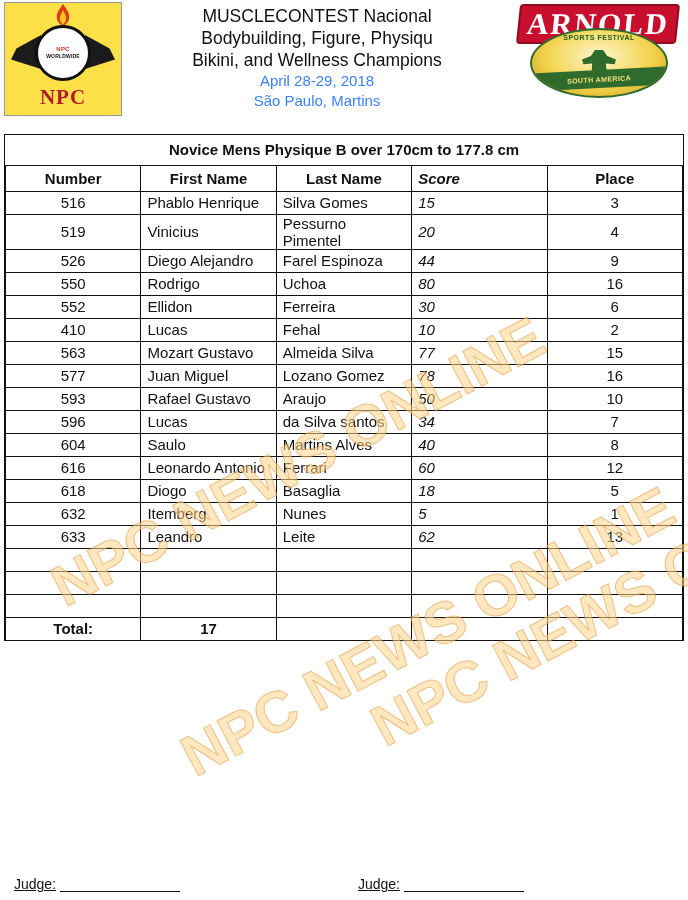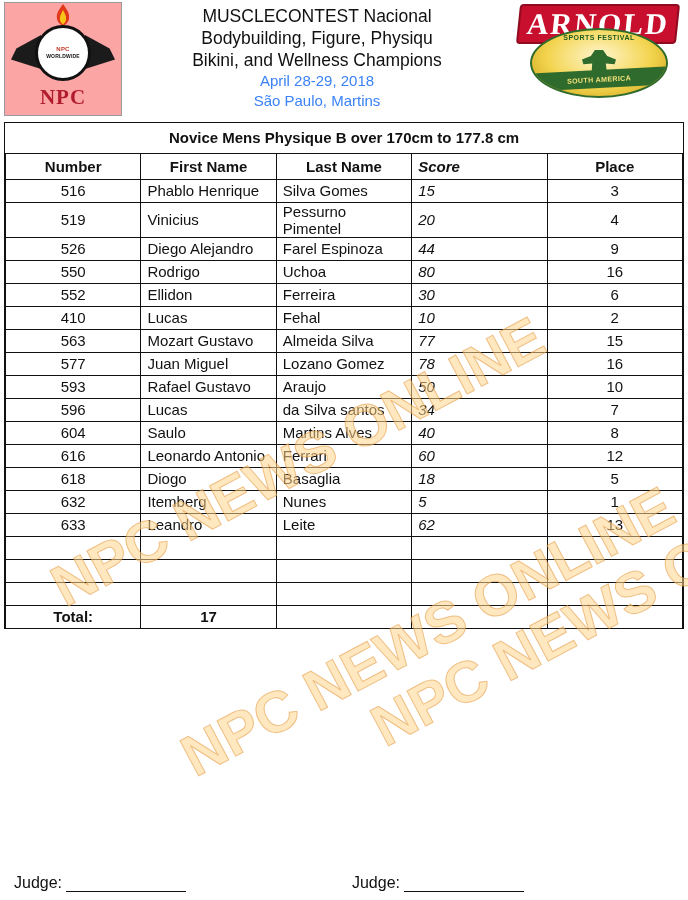--- a/index.html
+++ b/index.html
@@ -23,21 +23,21 @@
     justify-content: space-between;
     padding: 2px 4px 0 4px;
     height: 122px;
   }
   .logo-npc {
     width: 118px; height: 114px;
     border: 1px solid #9a9a9a;
     display: flex; flex-direction: column;
     align-items: center; justify-content: flex-start;
     padding-top: 2px;
-    background: #fca5a5;
+    background: #fde047;
   }
   .npc-emblem {
     position: relative;
     width: 104px; height: 78px;
     display: flex; align-items: center; justify-content: center;
   }
   .npc-emblem .torch {
     position: absolute; left: 50%; top: -2px; transform: translateX(-50%);
     width: 26px; height: 40px;
   }
@@ -116,21 +116,21 @@
     background: #2f6b2c;
     transform: rotate(-3deg);
     display: flex; align-items: center; justify-content: center;
   }
   .arnold-oval .band-bottom span {
     font-size: 7px; font-weight: bold; color: #f5e27a; letter-spacing: .4px;
   }
 
   
   .sheet {
-    margin: 0 4px;
+    margin: 12px 4px;
     border: 1.5px solid #111;
     border-bottom: none;
   }
   table.roster {
     width: 100%;
     border-collapse: collapse;
     table-layout: fixed;
   }
   table.roster td, table.roster th {
     border: 1px solid #111;
@@ -180,22 +180,23 @@
   .wm3 { left: 170px; top: 730px; font-size: 58px; transform: rotate(-28deg); }
 
   
   .footer {
     position: absolute;
     left: 0; bottom: 8px;
     width: 100%;
     display: flex;
     justify-content: space-between;
     padding: 0 14px;
-    font-size: 16px;
+    font-size: 14px;
     color: #111;
+    text-decoration: underline;
   }
   .judge {
     display: flex; align-items: flex-end; gap: 4px;
   }
   .judge .rule {
     display: inline-block;
     width: 120px;
     border-bottom: 1px solid #111;
     height: 12px;
   }

